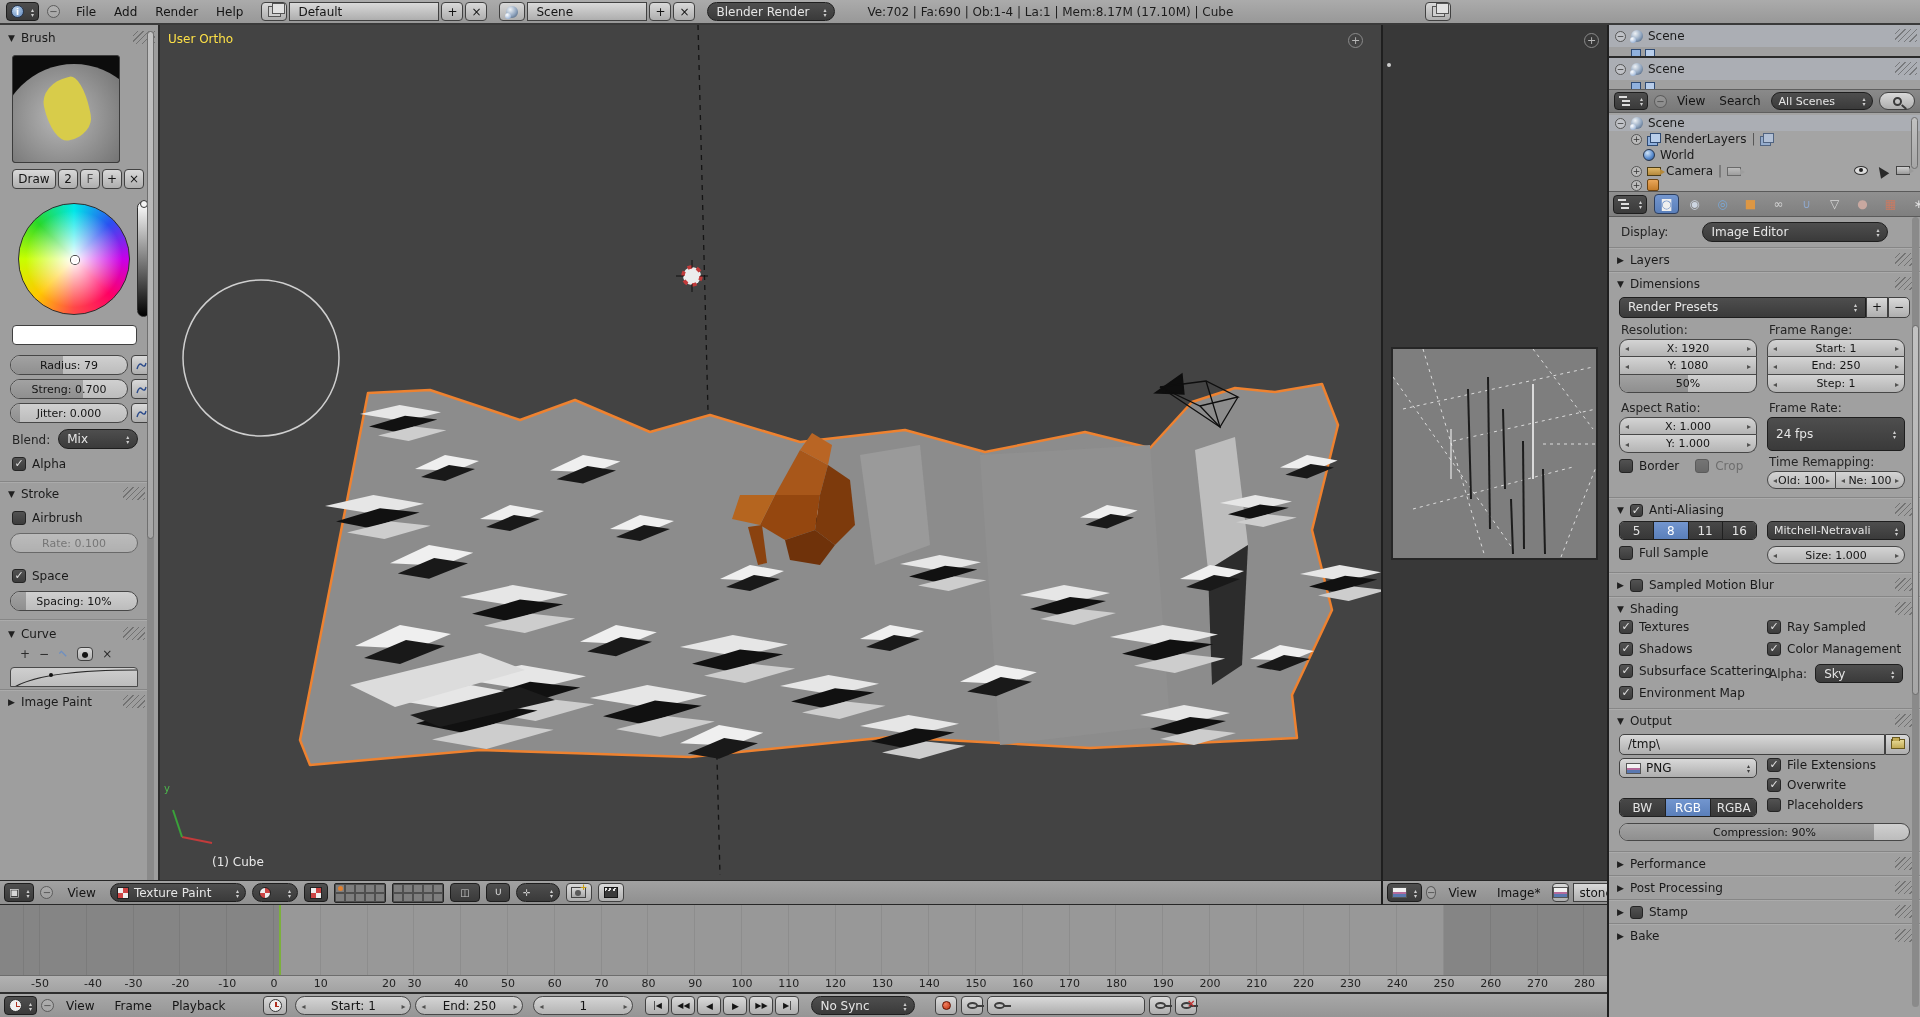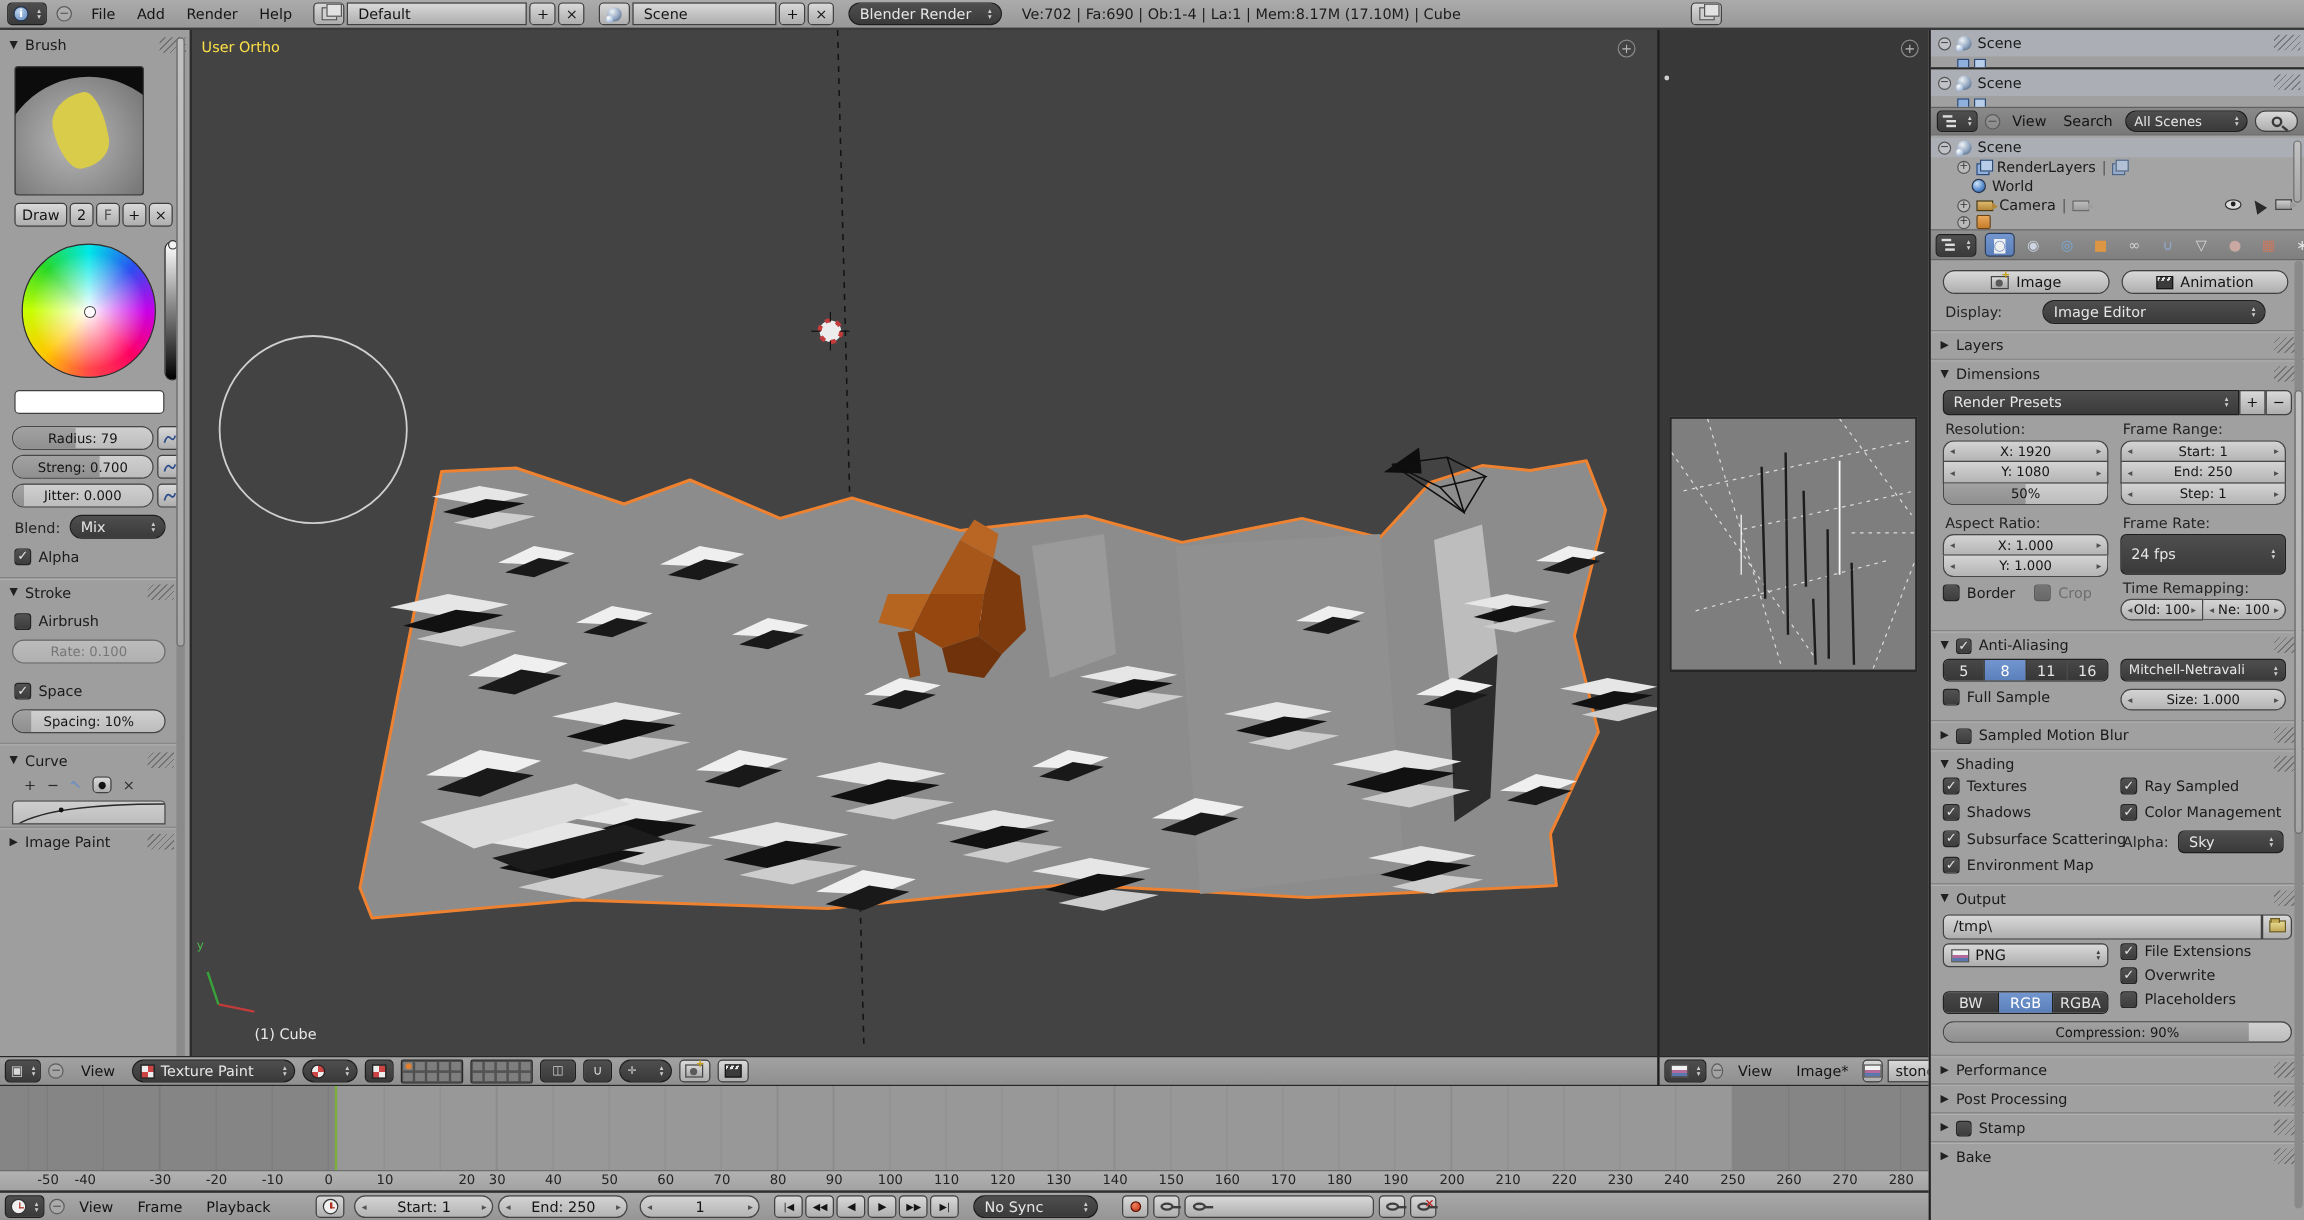--- a/index.html
+++ b/index.html
@@ -167,21 +167,21 @@
     </div>
   <div class="btnL" style="height:19px;width:22px">+</div>
   <div class="btnL" style="height:19px;width:22px">×</div>
   <div class="btnD pill" style="height:19px;width:128px;padding:0 8px;margin-left:10px">
     <span>Blender Render</span>
       <span class="ud udD">
         <span>▴</span>
         <span>▾</span>
       </span>
   </div>
-  <span class="nowrap" style="margin-left:14px;color:#1c1c1c">Ve:702 | Fa:690 | Ob:1-4 | La:1 | Mem:8.17M (17.10M) | Cube</span>
+  <span class="nowrap" style="margin-left:30px;color:#1c1c1c">Ve:702 | Fa:690 | Ob:1-4 | La:1 | Mem:8.17M (17.10M) | Cube</span>
   <div class="btnL" style="height:19px;width:26px;margin-left:190px">
       <span class="ico i-winstack"></span>
     </div>
 </div>
 
 <div id="toolshelf" class="abs">
   <div class="phead grip" style="margin-top:2px">
     <span class="tri">▼</span>
     <span>Brush</span>
   </div>
@@ -628,30 +628,20 @@
         <div class="ptab">
           <span style="color: rgb(200, 122, 98);">▦</span>
         </div>
         <div class="ptab">
           <span style="color: rgb(226, 226, 226);">∗</span>
         </div>
       </span>
   </div>
 
   <div class="props">
-    <div class="col2" style="padding-top:8px">
-      <div class="btnL pill" style="height:20px;width:139px;gap:6px">
-        <span class="ico i-rendercam"></span>
-        <span>Image</span>
-      </div>
-      <div class="btnL pill" style="height:20px;width:139px;gap:6px">
-        <span class="ico i-clap"></span>
-        <span>Animation</span>
-      </div>
-    </div>
     <div class="prow" style="margin-top:4px">
       <span class="lbl">Display:</span>
       <div class="btnD pill" style="height:20px;width:186px;padding:0 8px;margin-left:24px">
         <span>Image Editor</span>
           <span class="ud udD">
             <span>▴</span>
             <span>▾</span>
           </span>
       </div>
     </div>
@@ -922,21 +912,21 @@
   <div class="scrollthumb" style="right:1px;top:300px;width:7px;height:370px"></div>
 </div>
 
 <div id="timeline" class="abs">
   <div class="gridlines"></div>
   <div class="outrange" style="left:0;width:279px"></div>
   <div class="outrange" style="left:1444px;right:0"></div>
   <div id="curframe" style="left:279px"></div>
   <div id="ruler">
       <span class="tick" style="left: 40px;">-50</span>
-      <span class="tick" style="left: 71px;">-40</span>
+      <span class="tick" style="left: 93px;">-40</span>
       <span class="tick" style="left: 133.6px;">-30</span>
       <span class="tick" style="left: 180.4px;">-20</span>
       <span class="tick" style="left: 227.2px;">-10</span>
       <span class="tick" style="left: 274px;">0</span>
       <span class="tick" style="left: 320.8px;">10</span>
       <span class="tick" style="left: 389px;">20</span>
       <span class="tick" style="left: 414.4px;">30</span>
       <span class="tick" style="left: 461.2px;">40</span>
       <span class="tick" style="left: 508px;">50</span>
       <span class="tick" style="left: 554.8px;">60</span>

